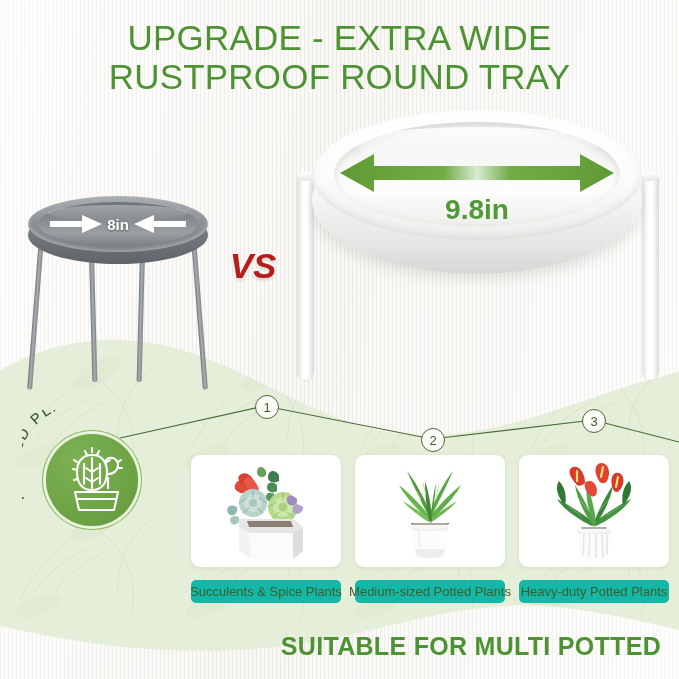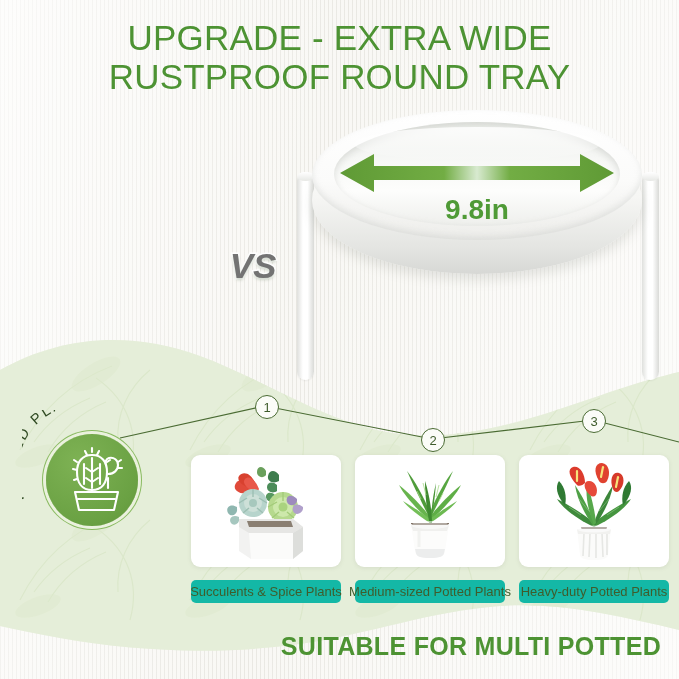--- a/index.html
+++ b/index.html
@@ -69,21 +69,21 @@
     display:flex;align-items:center;justify-content:center;
   }
   .dim-8in .lbl{
     color:#ffffff;font-size:15px;font-weight:bold;margin:0 3px;
     text-shadow:0 1px 2px rgba(0,0,0,.45);
   }
 
   
   .vs{
     position:absolute;left:222px;top:243px;width:62px;height:46px;
-    font-size:35px;font-weight:bold;font-style:italic;color:#737373;
+    font-size:35px;font-weight:bold;font-style:italic;color:#b91c1c;
     line-height:46px;text-align:center;
     -webkit-text-stroke:3px #ffffff;paint-order:stroke fill;
     text-shadow:0 2px 3px rgba(120,140,110,.35);
   }
 
   
   .right-unit{position:absolute;left:290px;top:110px;width:380px;height:270px;}
   .wleg{position:absolute;width:17px;border-radius:9px;
     background:linear-gradient(90deg,#dfe0dd 0%,#ffffff 35%,#ffffff 62%,#d9dad7 100%);
     box-shadow:0 1px 2px rgba(0,0,0,.06);}
@@ -204,20 +204,43 @@
         </g>
       </pattern>
     </defs>
     <g clip-path="url(#bandClip)">
       <rect x="0" y="0" width="679" height="349" fill="#e4edd7"></rect>
       <rect x="0" y="0" width="679" height="349" fill="url(#leafPat)"></rect>
       <rect x="0" y="0" width="679" height="349" fill="#e8f0dc" opacity=".35"></rect>
     </g>
   </svg>
 
+  <div class="left-unit">
+    <div class="leg l-leg1"></div>
+    <div class="leg l-leg2"></div>
+    <div class="leg l-leg3"></div>
+    <div class="leg l-leg4"></div>
+
+    <div class="tray-grey">
+      <div class="body"></div>
+      <div class="rim"></div>
+      <div class="inner"></div>
+      <div class="gloss"></div>
+
+      <div class="dim-8in">
+        <svg width="54" height="20" viewBox="0 0 54 20">
+          <path d="M0,7 L32,7 L32,1 L52,10 L32,19 L32,13 L0,13 Z" fill="#ffffff"></path>
+        </svg>
+        <span class="lbl">8in</span>
+        <svg width="54" height="20" viewBox="0 0 54 20">
+          <path d="M54,7 L22,7 L22,1 L2,10 L22,19 L22,13 L54,13 Z" fill="#ffffff"></path>
+        </svg>
+      </div>
+    </div>
+  </div>
 
   <div class="vs">VS</div>
 
   <div class="right-unit">
     <div class="wleg w-leg-left"></div>
     <div class="wleg w-leg-right"></div>
 
     <div class="tray-white">
       <div class="body"></div>
       <div class="rim"></div>

